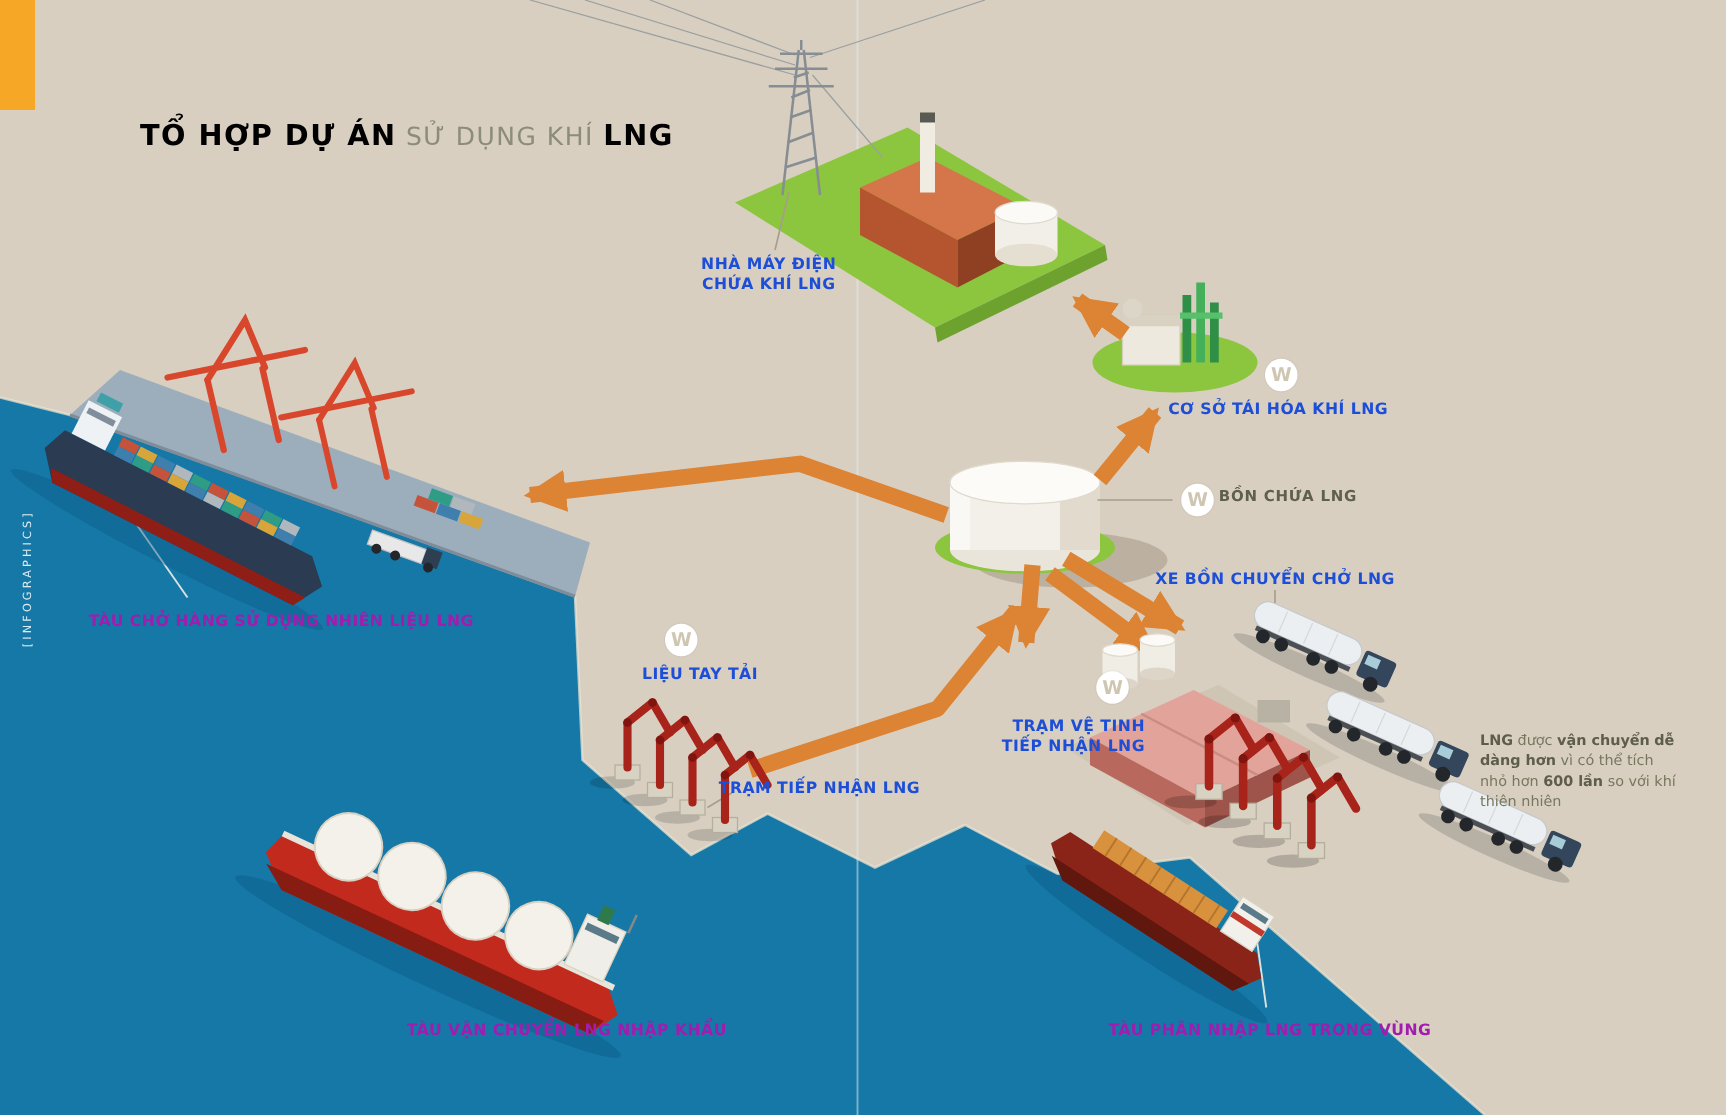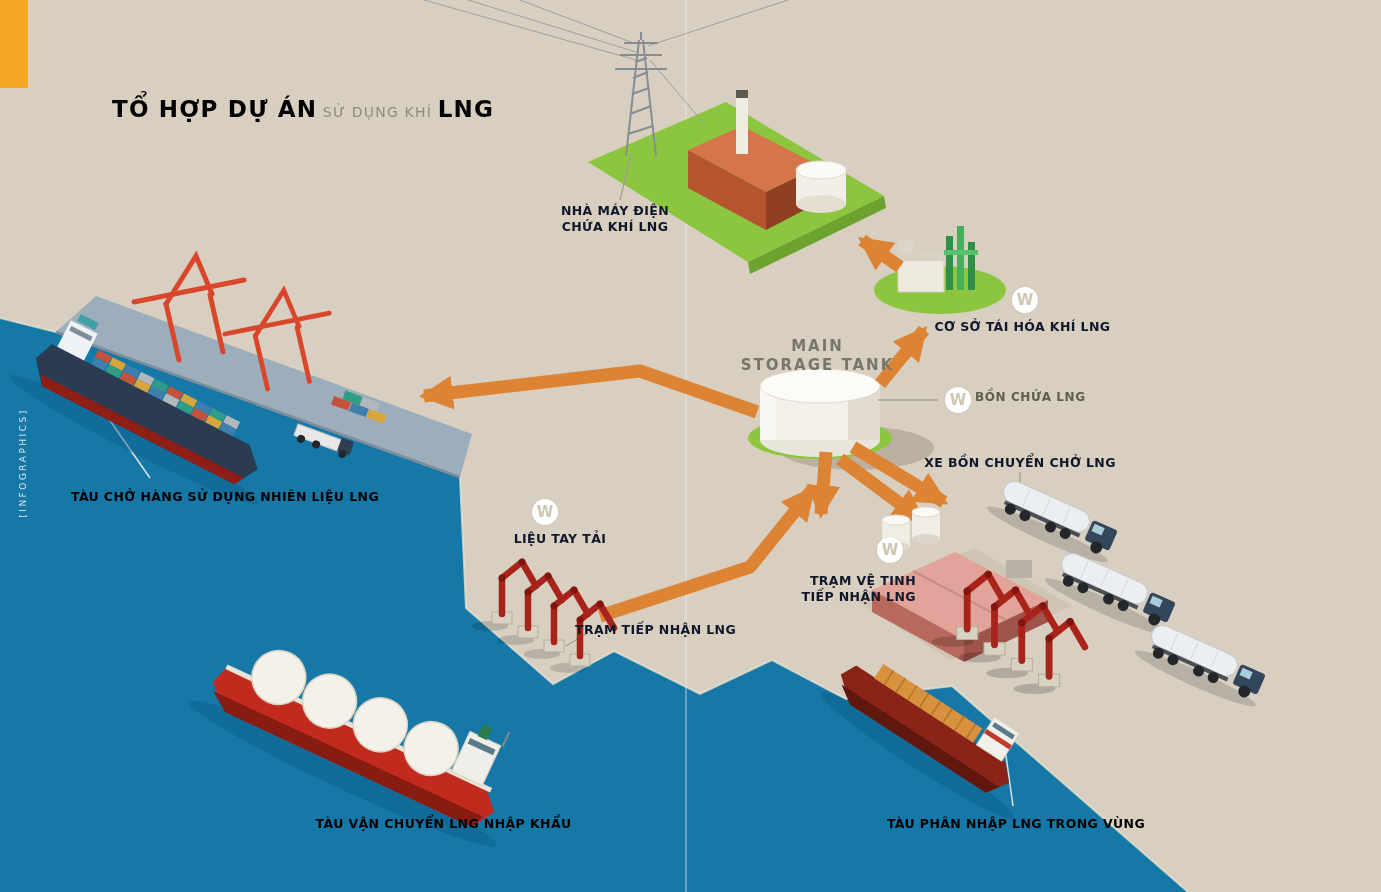--- a/index.html
+++ b/index.html
@@ -3,30 +3,30 @@
 <meta charset="utf-8">
 <style>
   html,body{margin:0;padding:0;background:#888;}
   #stage{
     position:relative;width:1381px;height:892px;overflow:hidden;
     background:#d8cfc1;
     font-family:"DejaVu Sans","Liberation Sans",sans-serif;
   }
   #scene{position:absolute;left:0;top:0;width:1381px;height:892px;}
   .lbl{
-    position:absolute;font-weight:bold;color:#0f172a;font-size:12.5px;
+    position:absolute;font-weight:bold;color:#1d4ed8;font-size:12.5px;
     letter-spacing:.4px;text-align:center;line-height:1.3;white-space:nowrap;
   }
-  .lbl-dark{color:#000000;}
+  .lbl-dark{color:#a21caf;}
   .title{
     position:absolute;left:112px;top:96px;white-space:nowrap;
     color:#6b6b5a;letter-spacing:1.2px;font-size:23px;
   }
   .title .strong{font-weight:bold;color:#000000;}
-  .title .mid{font-weight:normal;color:#8c8c7c;font-size:14px;}
+  .title .mid{font-weight:normal;color:#8c8c7c;font-size:20px;}
   .tank-heading{
     position:absolute;left:735px;top:337px;width:165px;text-align:center;
     color:#76766a;font-weight:bold;font-size:15px;letter-spacing:2px;line-height:1.25;
   }
   .tank-label{
     position:absolute;left:975px;top:390px;font-weight:bold;font-size:12px;
     color:#5f5f4e;letter-spacing:.6px;white-space:nowrap;
   }
   .wmark{
     position:absolute;width:26px;height:26px;border-radius:50%;background:#ffffff;
@@ -376,44 +376,43 @@
     <span class="strong">TỔ HỢP DỰ ÁN</span><span class="mid"> SỬ DỤNG KHÍ </span><span class="strong">LNG</span>
   </div>
 
   <div class="lbl" style="left:540px;top:203px;width:150px;">
     <div>NHÀ MÁY ĐIỆN</div>
     <div>CHỨA KHÍ LNG</div>
   </div>
 
   <div class="lbl" style="left:925px;top:319px;width:195px;">CƠ SỞ TÁI HÓA KHÍ LNG</div>
 
-  <div class="tank-heading">
-    <div>MAIN</div>
-    <div>STORAGE TANK</div>
-  </div>
 
   <div class="tank-label">BỒN CHỨA LNG</div>
 
   <div class="lbl" style="left:920px;top:455px;width:200px;">XE BỒN CHUYỂN CHỞ LNG</div>
 
   <div class="lbl lbl-dark" style="left:55px;top:489px;width:340px;">TÀU CHỞ HÀNG SỬ DỤNG NHIÊN LIỆU LNG</div>
 
   <div class="lbl" style="left:505px;top:531px;width:110px;">LIỆU TAY TẢI</div>
 
   <div class="lbl" style="left:575px;top:622px;width:150px;">TRẠM TIẾP NHẬN LNG</div>
 
   <div class="lbl" style="left:800px;top:573px;width:116px;text-align:right;">
     <div>TRẠM VỆ TINH</div>
     <div>TIẾP NHẬN LNG</div>
   </div>
 
-  <div class="lbl lbl-dark" style="left:306px;top:816px;width:275px;">TÀU VẬN CHUYỂN LNG NHẬP KHẨU</div>
+  <div class="lbl lbl-dark" style="left:316px;top:816px;width:275px;">TÀU VẬN CHUYỂN LNG NHẬP KHẨU</div>
 
   <div class="lbl lbl-dark" style="left:880px;top:816px;width:272px;">TÀU PHÂN NHẬP LNG TRONG VÙNG</div>
 
+  <div class="fact">
+    <b>LNG</b><span> được </span><b>vận chuyển</b><span> </span><b>dễ dàng hơn</b><span> vì có thể tích nhỏ hơn </span><b>600 lần</b><span> so với khí thiên nhiên</span>
+  </div>
 
   <div class="wmark" style="left:1012px;top:287px;">W</div>
   <div class="wmark" style="left:945px;top:387px;">W</div>
   <div class="wmark" style="left:532px;top:499px;">W</div>
   <div class="wmark" style="left:877px;top:537px;">W</div>
 
   <div class="src">[INFOGRAPHICS]</div>
 
 </div>
 

